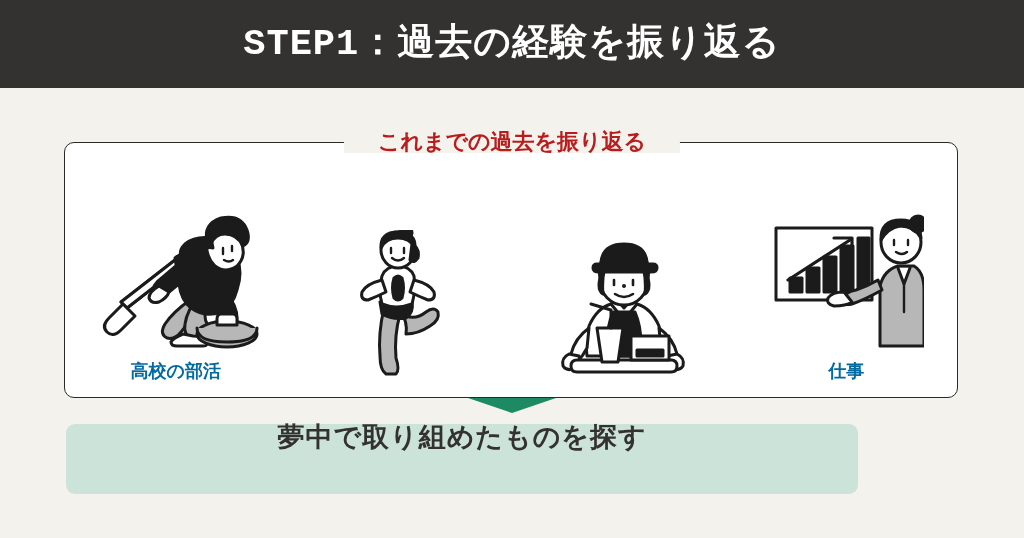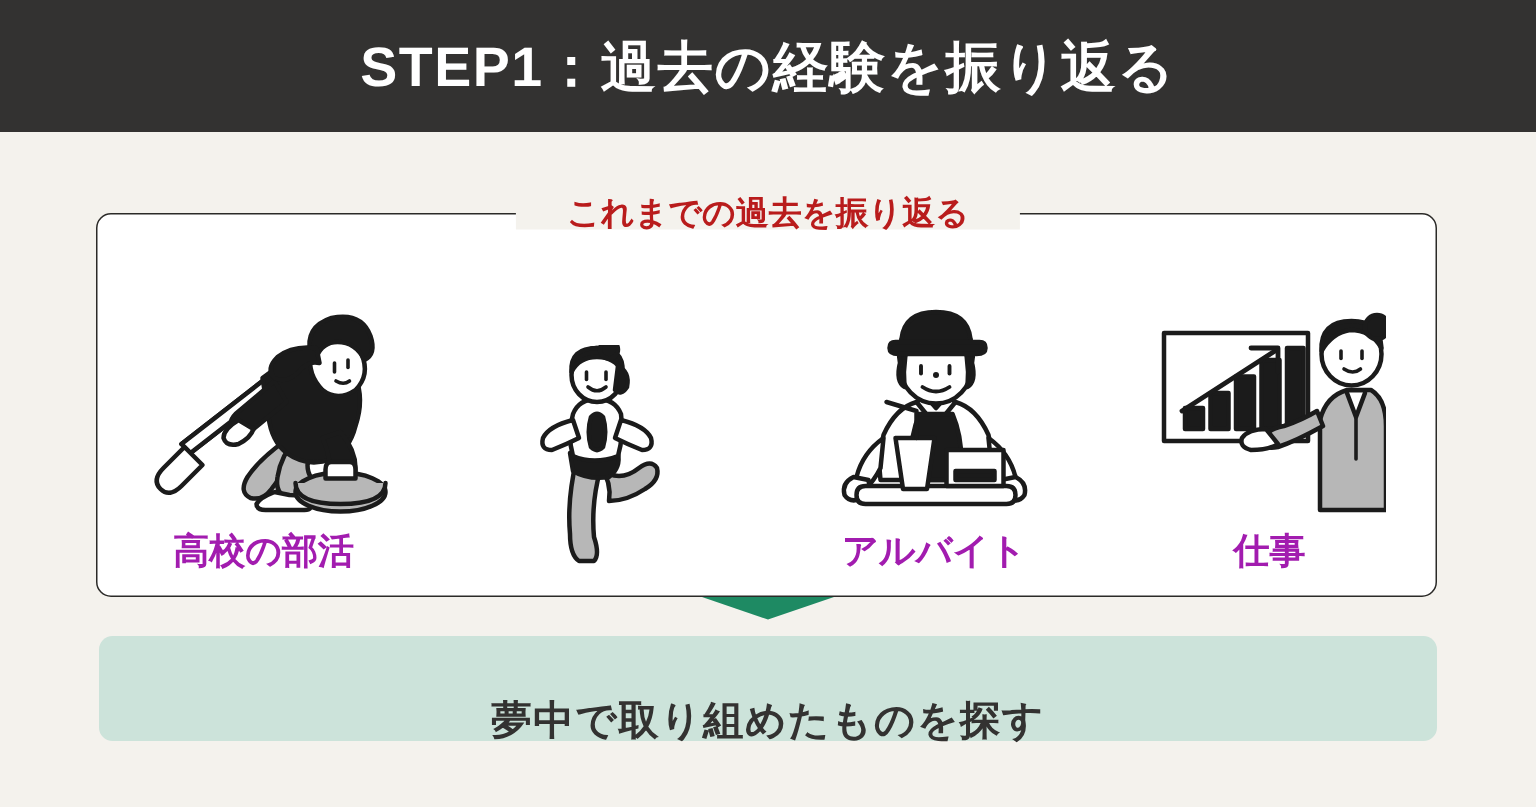--- a/index.html
+++ b/index.html
@@ -18,20 +18,21 @@
   
   .header-band {
     position: absolute;
     left: 0; top: 0;
     width: 1024px;
     height: 88px;
     background: #333231;
     display: flex;
     align-items: center;
     justify-content: center;
+    font-family: Liberation Mono, monospace;
   }
   .header-title {
     color: #FFFFFF;
     font-size: 37px;
     font-weight: bold;
     letter-spacing: 1px;
     line-height: 1;
     white-space: nowrap;
   }
 
@@ -83,23 +84,23 @@
   .item-art {
     height: 150px;
     width: 180px;
     display: flex;
     align-items: flex-end;
     justify-content: center;
   }
   .item-art svg { display: block; }
   .item-label {
     margin-top: 12px;
-    font-size: 24px;
+    font-size: 18px;
     font-weight: bold;
-    color: #a21caf;
+    color: #0369a1;
     white-space: nowrap;
     line-height: 1;
   }
 
   
   .arrow {
     position: absolute;
     left: 468px;
     top: 398px;
     width: 0;
@@ -108,26 +109,26 @@
     border-right: 44px solid transparent;
     border-top: 15px solid #1E8A63;
     z-index: 4;
   }
 
   
   .banner {
     position: absolute;
     left: 66px;
     top: 424px;
-    width: 892px;
+    width: 792px;
     height: 70px;
     background: #CCE3DA;
     border-radius: 9px;
     display: flex;
-    align-items: flex-end;
+    align-items: flex-start;
     justify-content: center;
   }
   .banner-text {
     font-size: 27px;
     font-weight: bold;
     color: #333231;
     letter-spacing: 1px;
     line-height: 1;
     white-space: nowrap;
   }
@@ -255,21 +256,20 @@
 
           <path d="M44 90 L70 90 L65 124 L49 124 Z" fill="#FFFFFF"></path>
 
           <path d="M58 90 L58 72 L38 66" fill="none"></path>
 
           <path d="M78 98 L116 98 L116 122 L78 122 Z" fill="#FFFFFF"></path>
           <path d="M84 112 L110 112 L110 118 L84 118 Z" fill="#1B1B1B"></path>
         </g>
       </svg>
     </div>
-    <div class="item-label">アルバイト</div>
   </div>
 
   <div class="item">
     <div class="item-art">
       <svg width="156" height="142" viewBox="0 0 156 142" fill="none" xmlns="http://www.w3.org/2000/svg">
         <g stroke="#1B1B1B" stroke-width="3" stroke-linejoin="round" stroke-linecap="round">
 
           <rect x="8" y="20" width="96" height="72" fill="#FFFFFF"></rect>
 
           <rect x="22" y="70" width="12" height="14" fill="#1B1B1B"></rect>

